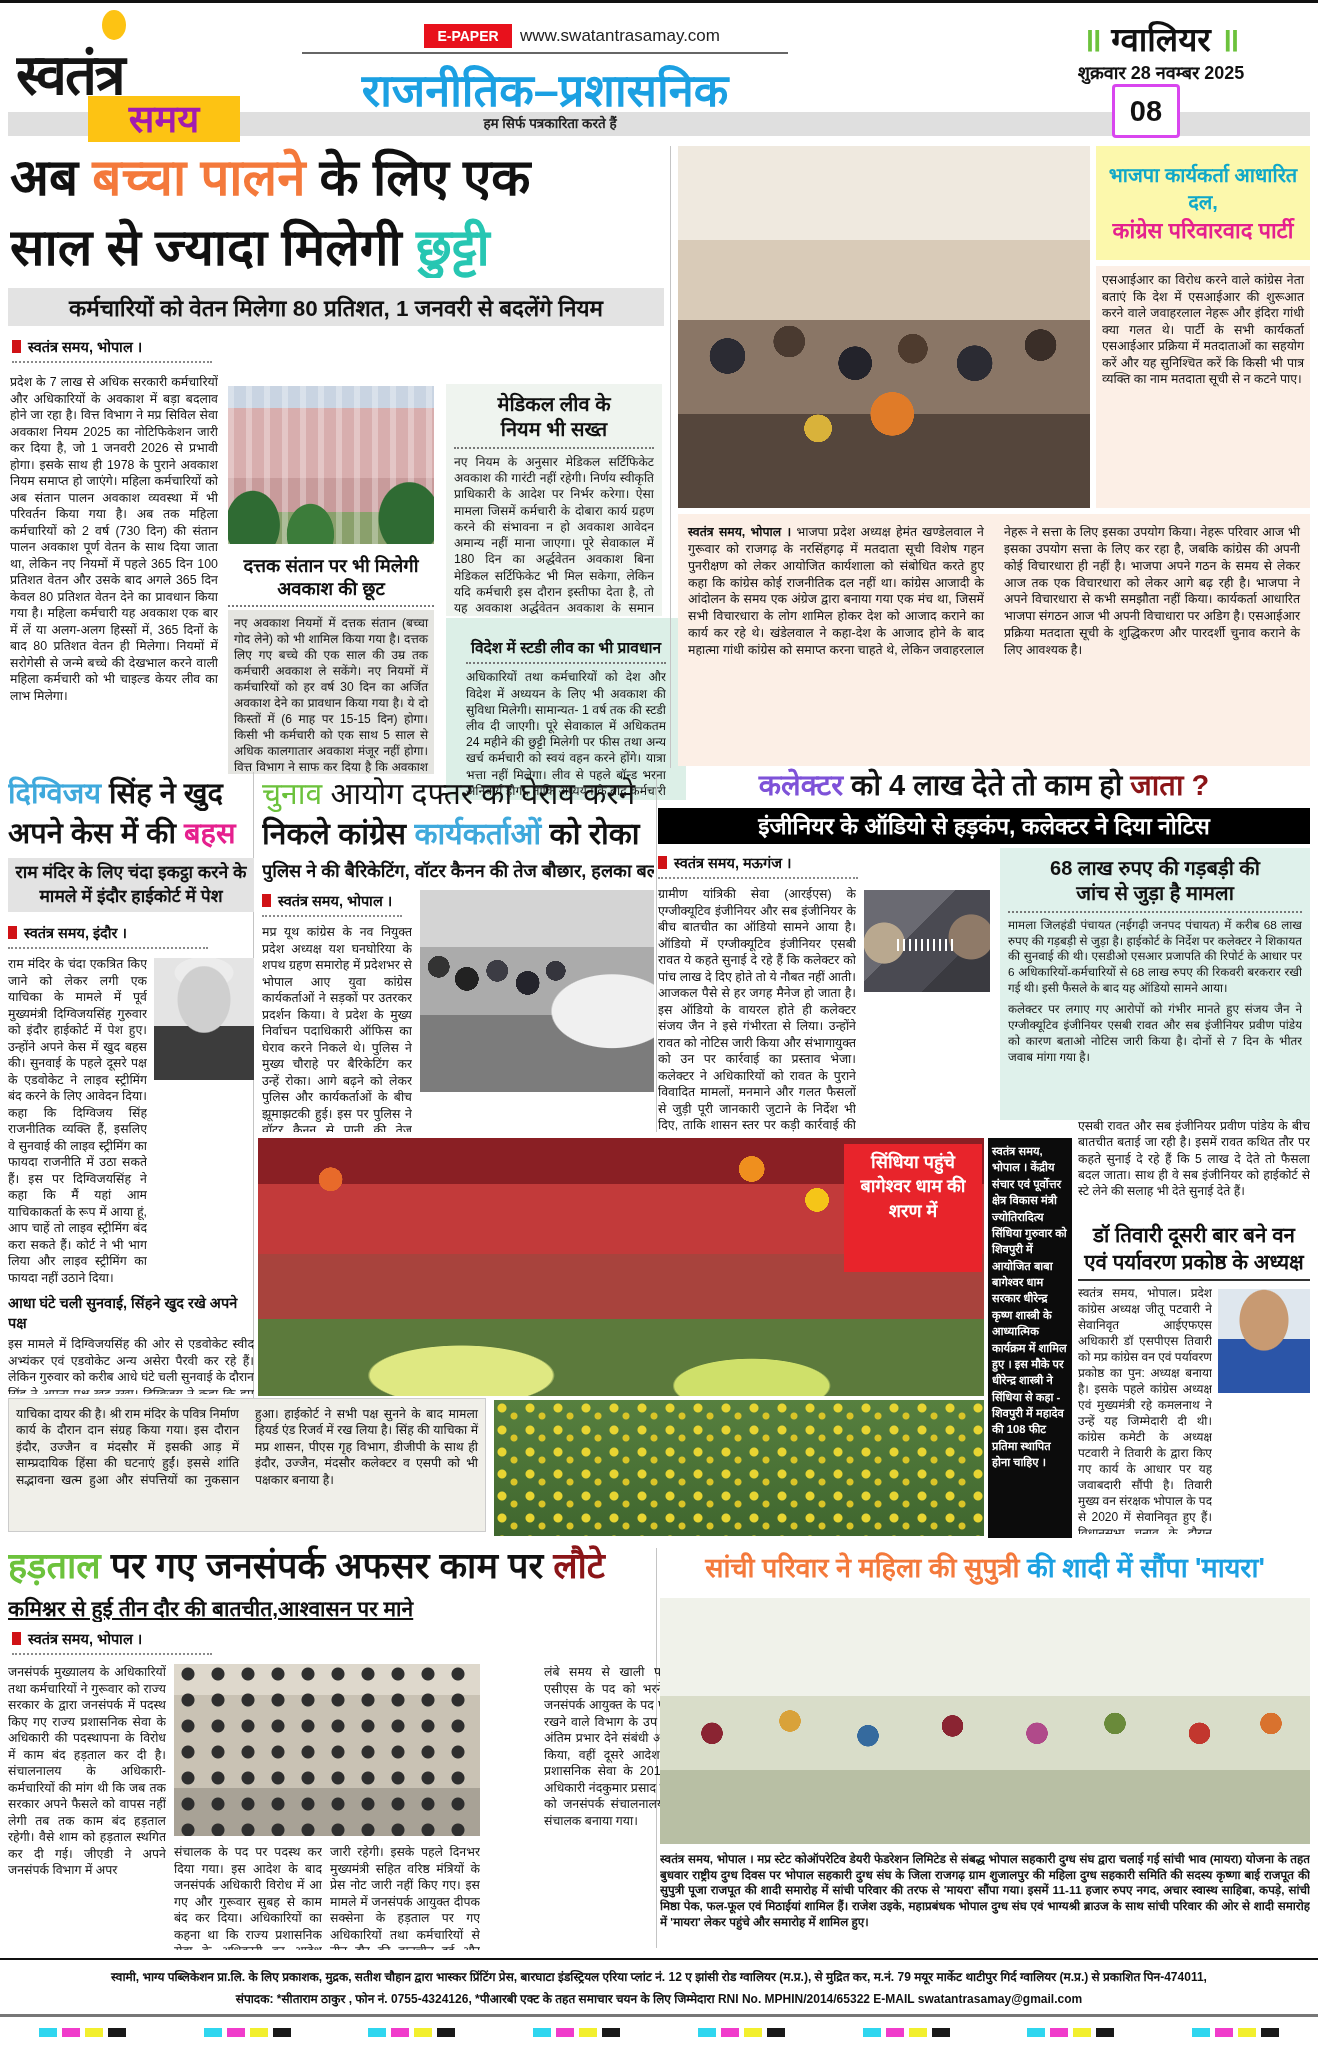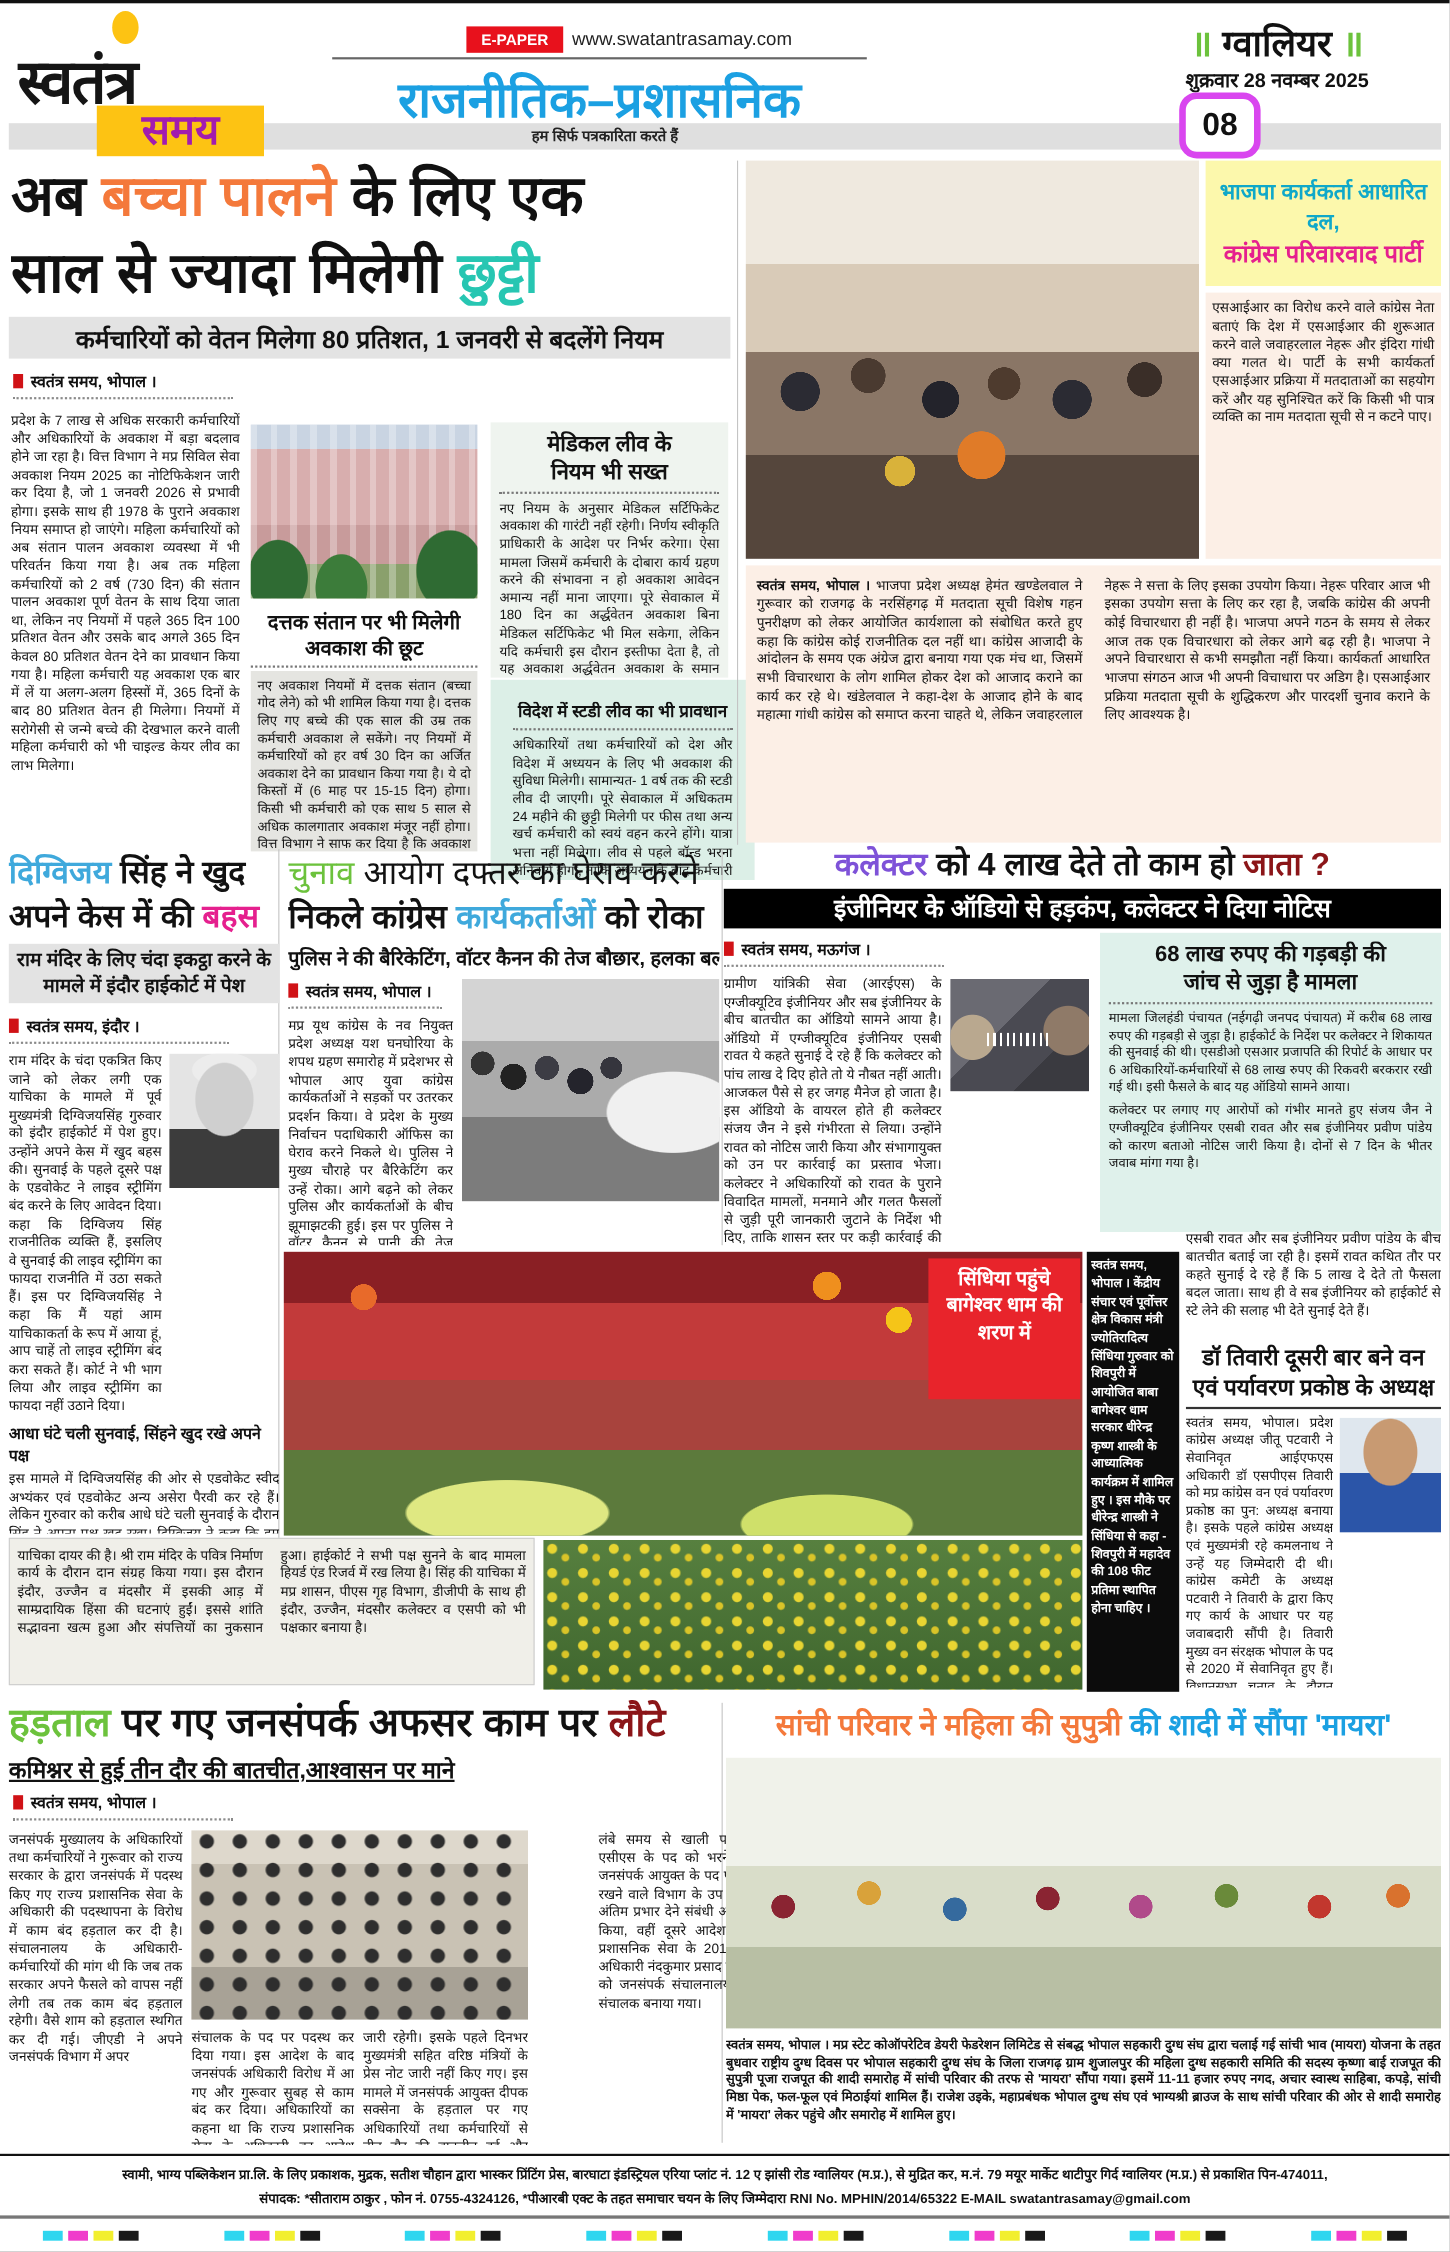--- a/index.html
+++ b/index.html
@@ -117,21 +117,21 @@
   <div class="abs" style="left:302px;top:52px;width:486px;border-top:2px solid #666;"></div>
   <div class="abs center nowrap" style="left:290px;top:58px;width:510px;font-size:45px;font-weight:900;color:#1ba0e2;">राजनीतिक–प्रशासनिक</div>
   <div class="abs center" style="left:420px;top:114px;width:260px;font-size:13.5px;font-weight:bold;color:#222;z-index:4;">हम सिर्फ पत्रकारिता करते हैं</div>
 
   <div class="abs center nowrap" style="left:1020px;top:16px;width:282px;font-size:33px;font-weight:900;">
     <span class="c-green">॥</span>
     <span>ग्वालियर</span>
     <span class="c-green">॥</span>
   </div>
   <div class="abs center nowrap" style="left:1020px;top:60px;width:282px;font-size:18px;font-weight:bold;">शुक्रवार 28 नवम्बर 2025</div>
-  <div class="abs center" style="left:1072px;top:84px;width:62px;height:48px;background:#fff;border:6px solid #d946ef;border-radius:16px;font-size:29px;font-weight:bold;line-height:48px;z-index:4;">08</div>
+  <div class="abs center" style="left:1112px;top:84px;width:62px;height:48px;background:#fff;border:3px solid #d946ef;border-radius:4px;font-size:29px;font-weight:bold;line-height:48px;z-index:4;">08</div>
 
   <div class="abs nowrap" style="left:10px;top:140px;width:656px;height:68px;font-size:51px;font-weight:900;">
     <span>अब </span><span class="c-orange">बच्चा पालने</span><span> के लिए एक</span>
   </div>
   <div class="abs nowrap" style="left:10px;top:210px;width:656px;height:68px;font-size:51px;font-weight:900;">
     <span>साल से ज्यादा मिलेगी </span><span class="c-teal">छुट्टी</span>
   </div>
   <div class="abs band" style="left:8px;top:288px;width:656px;height:38px;font-size:22.5px;">कर्मचारियों को वेतन मिलेगा 80 प्रतिशत, 1 जनवरी से बदलेंगे नियम</div>
 
   <div class="abs" style="left:12px;top:336px;">

